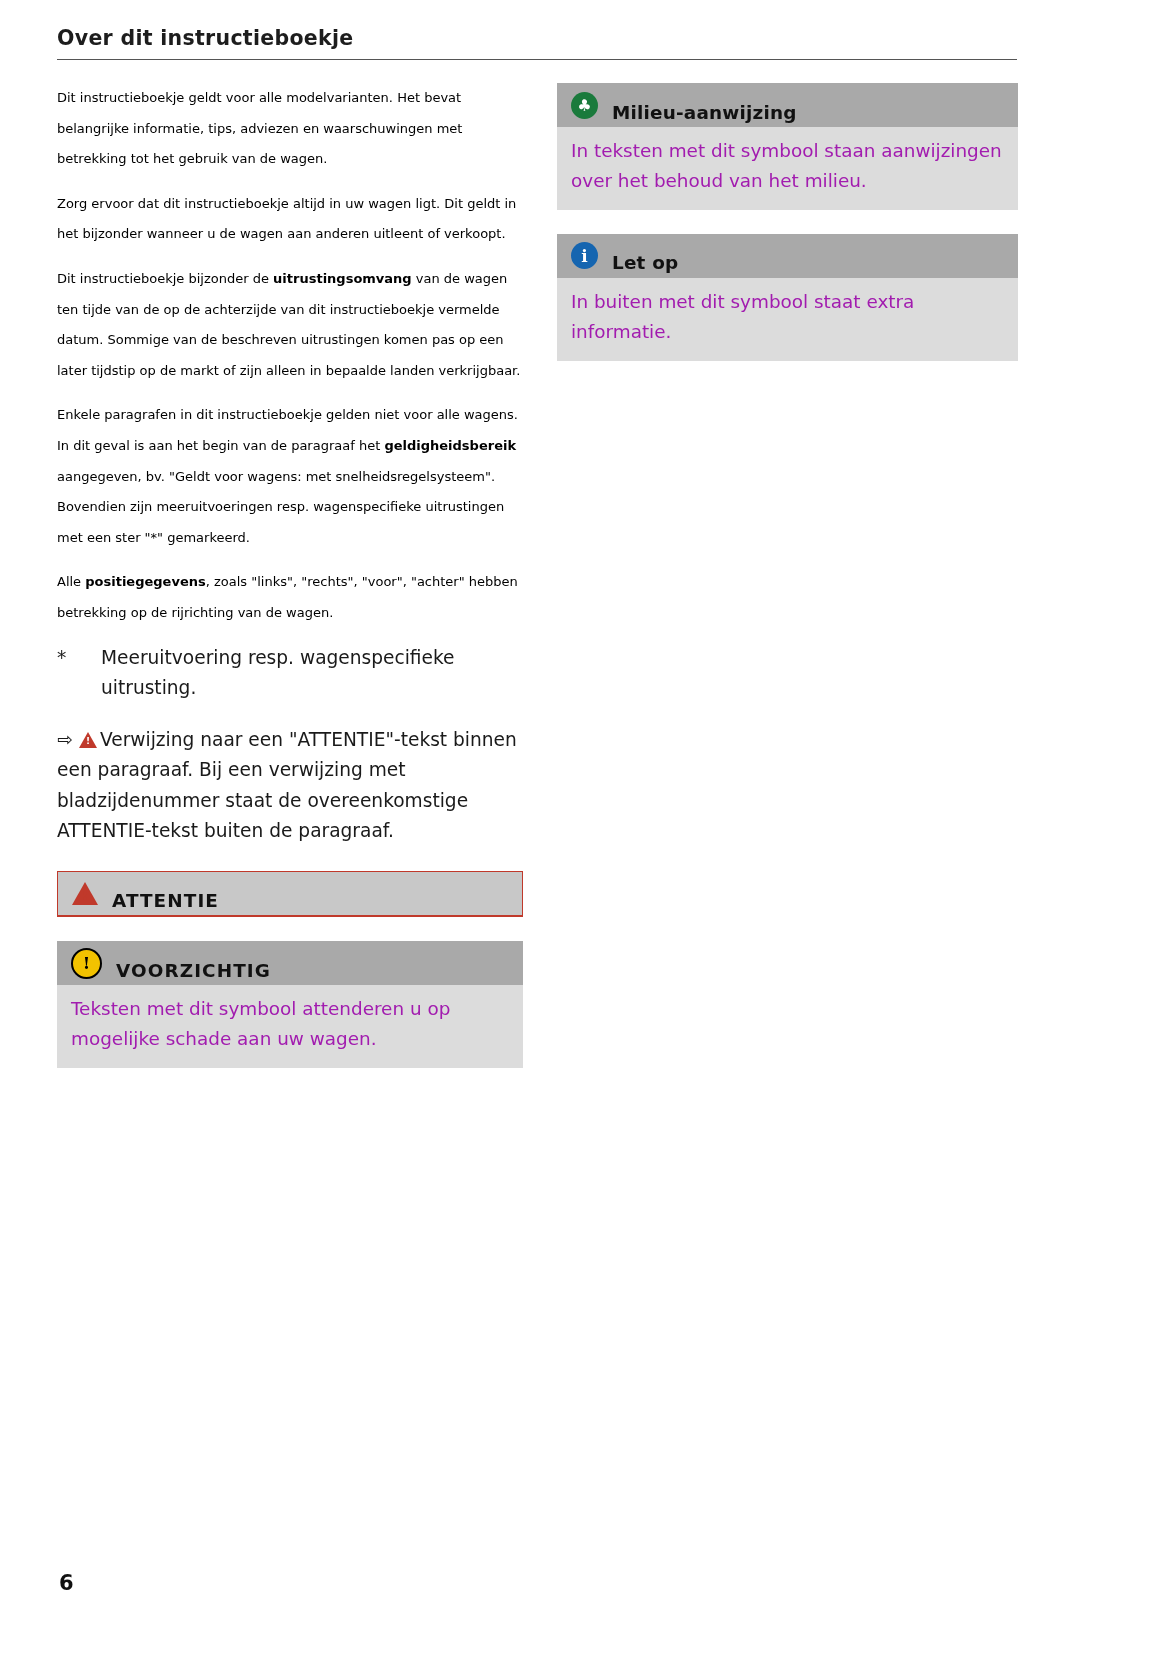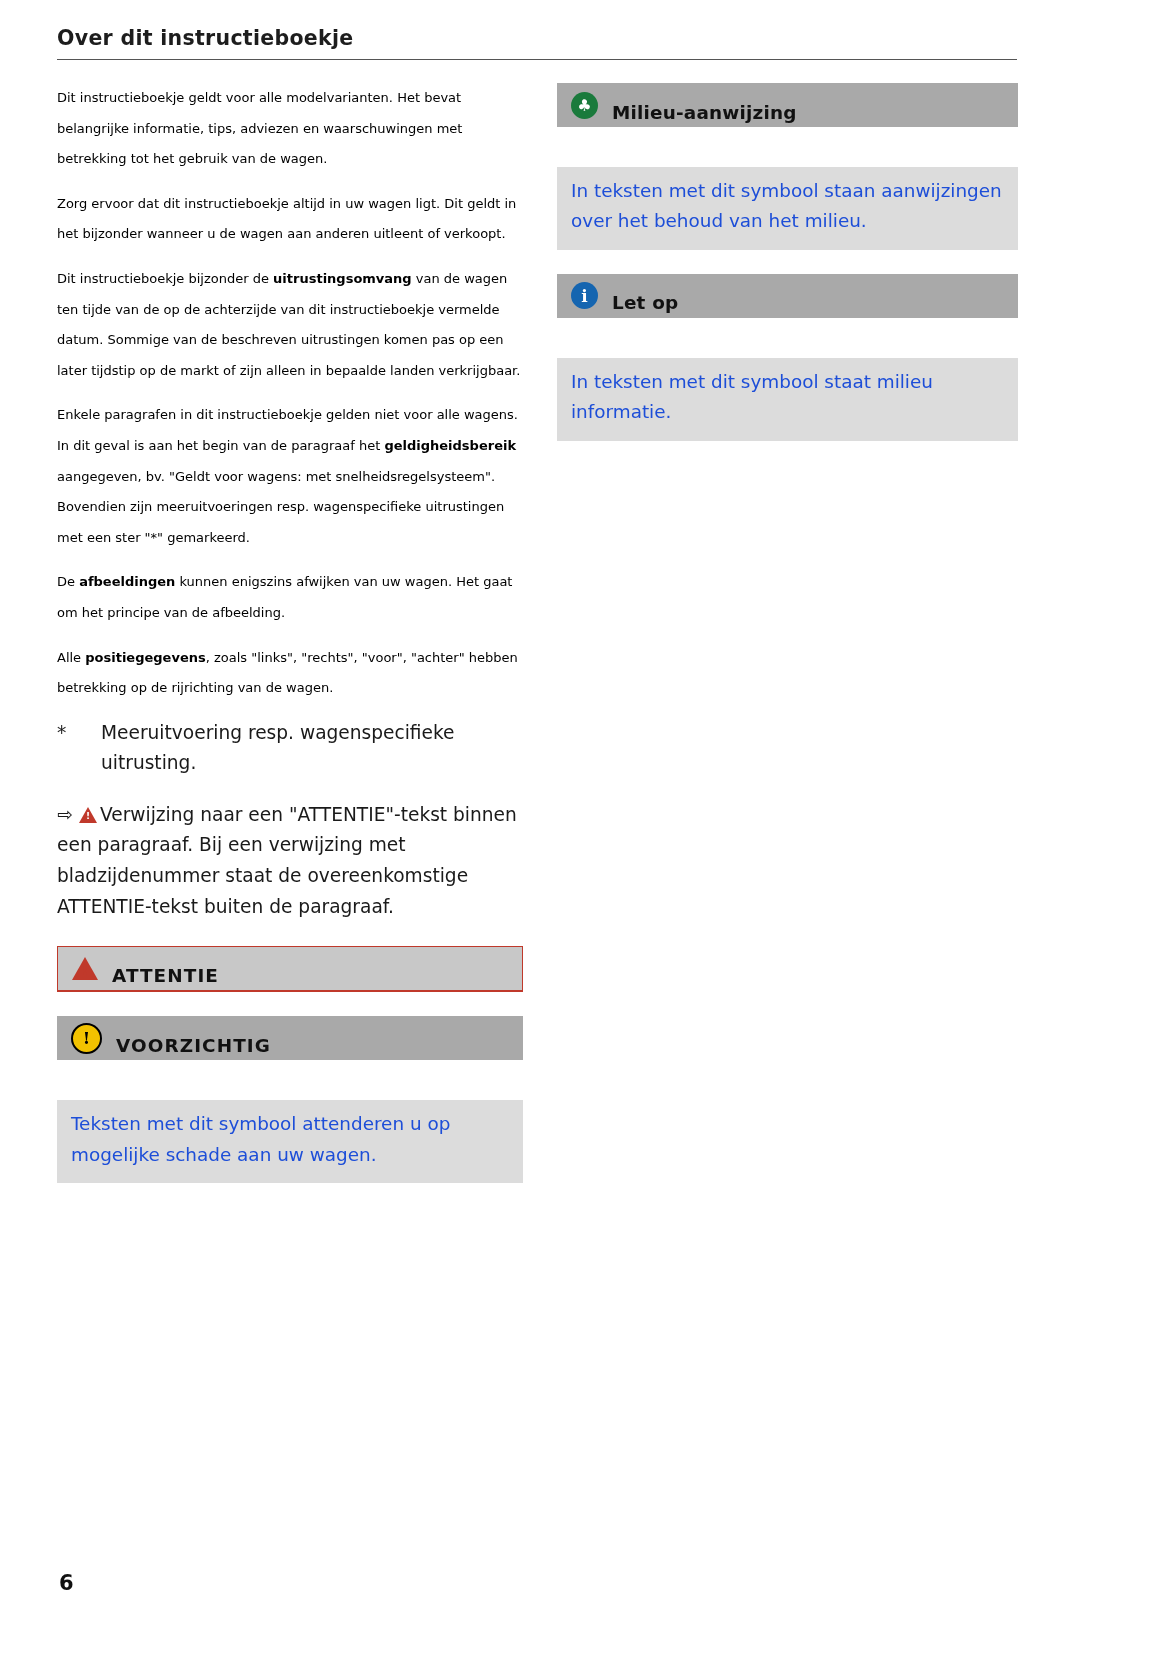--- a/index.html
+++ b/index.html
@@ -117,22 +117,21 @@
     color: #111;
     letter-spacing: 0.2px;
     margin-top: 14px;
   }
   .notice-title.spaced { letter-spacing: 1.1px; }
   .notice-body {
     background: #dcdcdc;
     font-size: 18.4px;
     line-height: 30.4px;
     padding: 9px 14px 13px 14px;
-    color: #1d4ed8;
-    margin-top: 40px;
+    color: #a21caf;
   }
   
   .notice.attentie {
     border: 1.6px solid #c0392b;
   }
   .notice.attentie .notice-head {
     background: #c8c8c8;
     border-bottom: 1.6px solid #c0392b;
   }
   .notice.attentie .notice-body {
@@ -228,21 +227,20 @@
 
   <div class="col-left">
 
     <p class="body">Dit instructieboekje geldt voor alle modelvarianten. Het bevat belangrijke informatie, tips, adviezen en waarschuwingen met betrekking tot het gebruik van de wagen.</p>
     <p class="body">Zorg ervoor dat dit instructieboekje altijd in uw wagen ligt. Dit geldt in het bijzonder wanneer u de wagen aan anderen uitleent of verkoopt.</p>
 
     <p class="body"><span>Dit instructieboekje bijzonder de </span><b>uitrustingsomvang</b><span> van de wagen ten tijde van de op de achterzijde van dit instructieboekje vermelde datum. Sommige van de beschreven uitrustingen komen pas op een later tijdstip op de markt of zijn alleen in bepaalde landen verkrijgbaar.</span></p>
 
     <p class="body"><span>Enkele paragrafen in dit instructieboekje gelden niet voor alle wagens. In dit geval is aan het begin van de paragraaf het </span><b>geldigheidsbereik</b><span> aangegeven, bv. "Geldt voor wagens: met snelheidsregelsysteem". Bovendien zijn meeruitvoeringen resp. wagenspecifieke uitrustingen met een ster "*" gemarkeerd.</span></p>
 
-    <p class="body"><span>De </span><b>afbeeldingen</b><span> kunnen enigszins afwijken van uw wagen. Het gaat om het principe van de afbeelding.</span></p>
 
     <p class="body"><span>Alle </span><b>positiegegevens</b><span>, zoals "links", "rechts", "voor", "achter" hebben betrekking op de rijrichting van de wagen.</span></p>
 
     <div class="list-item">
       <span class="list-marker">*</span>
       <span class="list-text">Meeruitvoering resp. wagenspecifieke uitrusting.</span>
     </div>
 
     <p class="ref-para"><span class="arrow-glyph">⇨</span><span class="inline-tri"><i>!</i></span><span>Verwijzing naar een "ATTENTIE"-tekst binnen een paragraaf. Bij een verwijzing met bladzijdenummer staat de overeenkomstige ATTENTIE-tekst buiten de paragraaf.</span></p>
 
@@ -281,20 +279,20 @@
       <div class="notice-body">In teksten met dit symbool staan aanwijzingen over het behoud van het milieu.</div>
     </div>
 
     <div class="notice notice-right" style="margin-top:24px;">
       <div class="notice-head">
         <span class="icon">
           <span class="ico-circle ico-blue">i</span>
         </span>
         <span class="notice-title">Let op</span>
       </div>
-      <div class="notice-body">In teksten met dit symbool staat milieu informatie.</div>
+      <div class="notice-body">In buiten met dit symbool staat extra informatie.</div>
     </div>
 
   </div>
 
   <div class="page-number">6</div>
 
 </div>
 
 </body></html>

